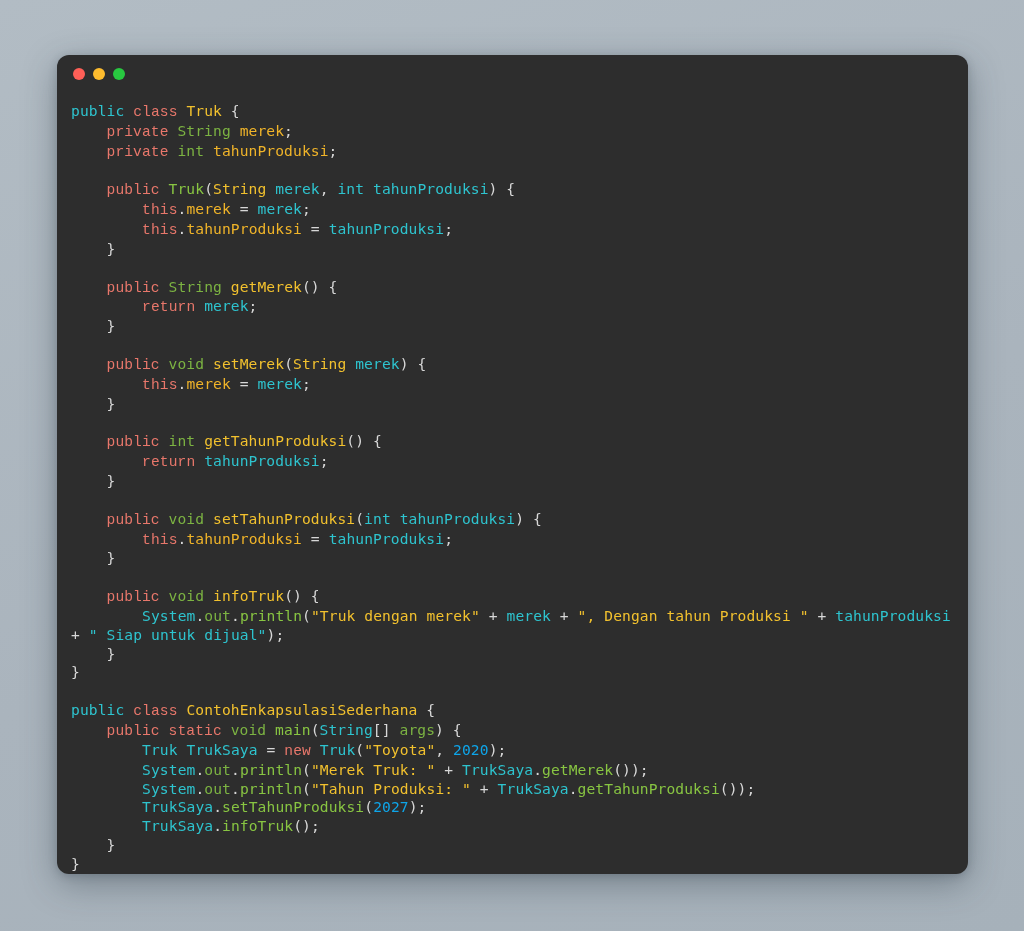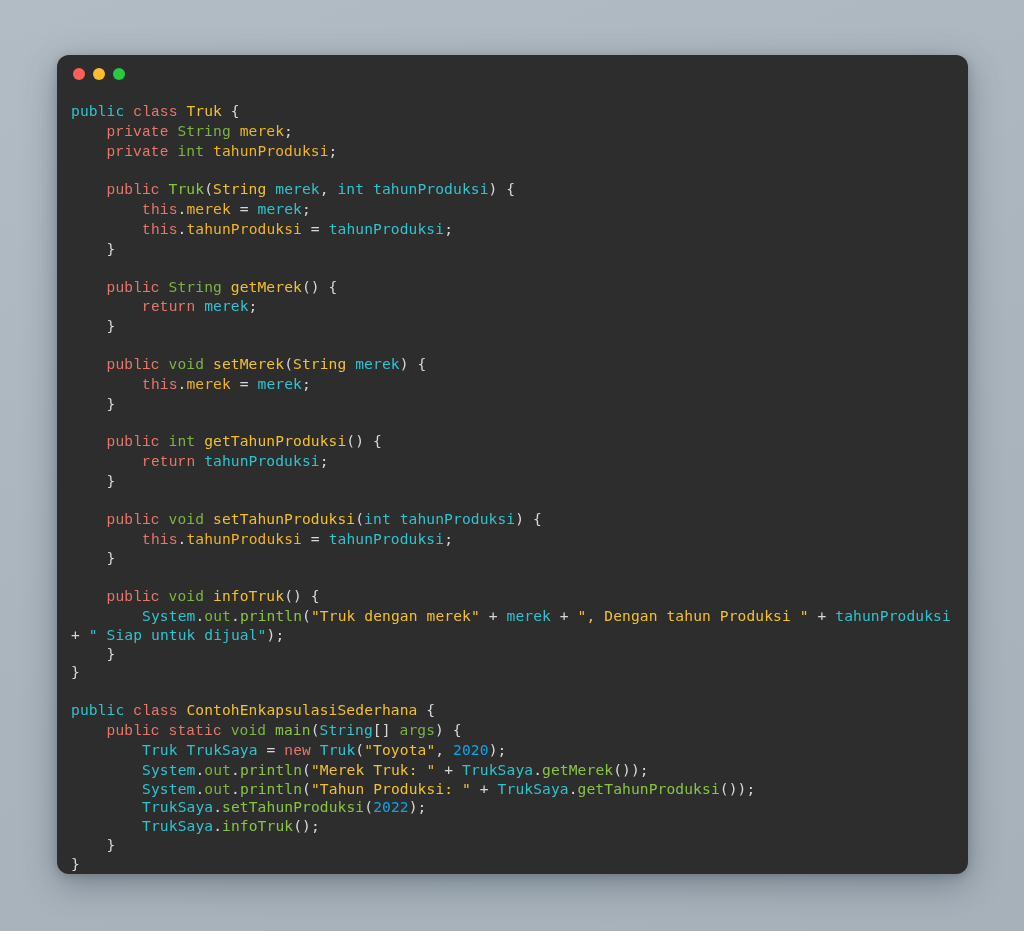--- a/index.html
+++ b/index.html
@@ -133,21 +133,21 @@
 <span class="t-plain">    </span><span class="t-kw">public</span><span class="t-plain"> </span><span class="t-type">void</span><span class="t-plain"> </span><span class="t-method">infoTruk</span><span class="t-punc">() {</span>
 <span class="t-plain">        </span><span class="t-ident">System</span><span class="t-punc">.</span><span class="t-type">out</span><span class="t-punc">.</span><span class="t-call">println</span><span class="t-punc">(</span><span class="t-str">"Truk dengan merek"</span><span class="t-punc"> + </span><span class="t-ident">merek</span><span class="t-punc"> + </span><span class="t-str">", Dengan tahun Produksi "</span><span class="t-punc"> + </span><span class="t-ident">tahunProduksi</span><span class="t-punc"> + </span><span class="t-ident">"</span><span class="t-ident"> Siap untuk dijual"</span><span class="t-punc">);</span>
 <span class="t-punc">    }</span>
 <span class="t-punc">}</span>
 
 <span class="t-kw2">public</span><span class="t-plain"> </span><span class="t-kw">class</span><span class="t-plain"> </span><span class="t-type2">ContohEnkapsulasiSederhana</span><span class="t-punc"> {</span>
 <span class="t-plain">    </span><span class="t-kw">public</span><span class="t-plain"> </span><span class="t-kw">static</span><span class="t-plain"> </span><span class="t-type">void</span><span class="t-plain"> </span><span class="t-call">main</span><span class="t-punc">(</span><span class="t-ident">String</span><span class="t-punc">[] </span><span class="t-type">args</span><span class="t-punc">) {</span>
 <span class="t-plain">        </span><span class="t-ident">Truk</span><span class="t-plain"> </span><span class="t-ident">TrukSaya</span><span class="t-punc"> = </span><span class="t-kw">new</span><span class="t-plain"> </span><span class="t-ident">Truk</span><span class="t-punc">(</span><span class="t-str">"Toyota"</span><span class="t-punc">, </span><span class="t-num">2020</span><span class="t-punc">);</span>
 <span class="t-plain">        </span><span class="t-ident">System</span><span class="t-punc">.</span><span class="t-type">out</span><span class="t-punc">.</span><span class="t-call">println</span><span class="t-punc">(</span><span class="t-str">"Merek Truk: "</span><span class="t-punc"> + </span><span class="t-ident">TrukSaya</span><span class="t-punc">.</span><span class="t-call">getMerek</span><span class="t-punc">());</span>
 <span class="t-plain">        </span><span class="t-ident">System</span><span class="t-punc">.</span><span class="t-type">out</span><span class="t-punc">.</span><span class="t-call">println</span><span class="t-punc">(</span><span class="t-str">"Tahun Produksi: "</span><span class="t-punc"> + </span><span class="t-ident">TrukSaya</span><span class="t-punc">.</span><span class="t-call">getTahunProduksi</span><span class="t-punc">());</span>
-<span class="t-plain">        </span><span class="t-ident">TrukSaya</span><span class="t-punc">.</span><span class="t-call">setTahunProduksi</span><span class="t-punc">(</span><span class="t-num">2022</span><span class="t-punc">);</span>
+<span class="t-plain">        </span><span class="t-ident">TrukSaya</span><span class="t-punc">.</span><span class="t-call">setTahunProduksi</span><span class="t-punc">(</span><span class="t-num">2027</span><span class="t-punc">);</span>
 <span class="t-plain">        </span><span class="t-ident">TrukSaya</span><span class="t-punc">.</span><span class="t-call">infoTruk</span><span class="t-punc">();</span>
 <span class="t-punc">    }</span>
 <span class="t-punc">}</span></pre>
     </div>
 
   </div>
 
 </div>
 
 </body></html>

